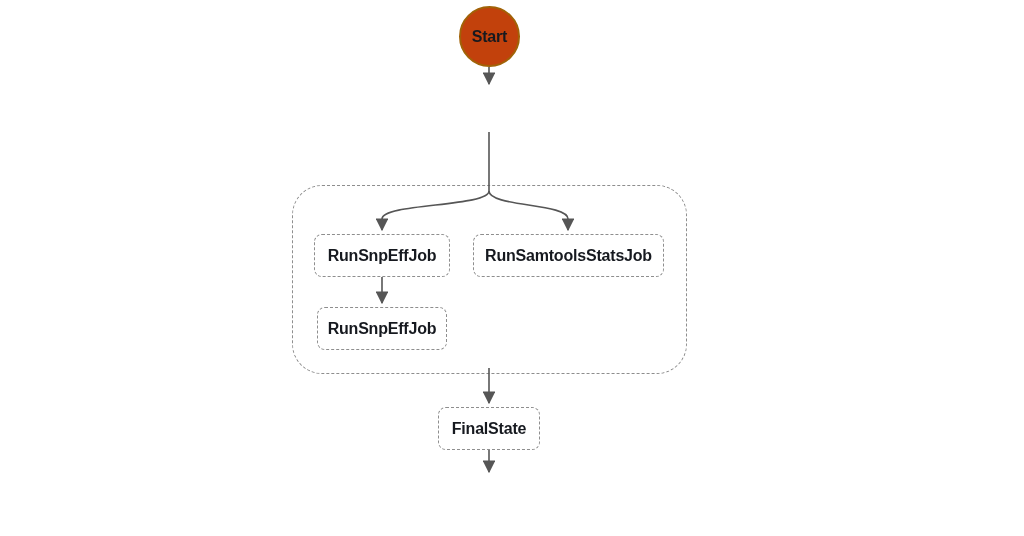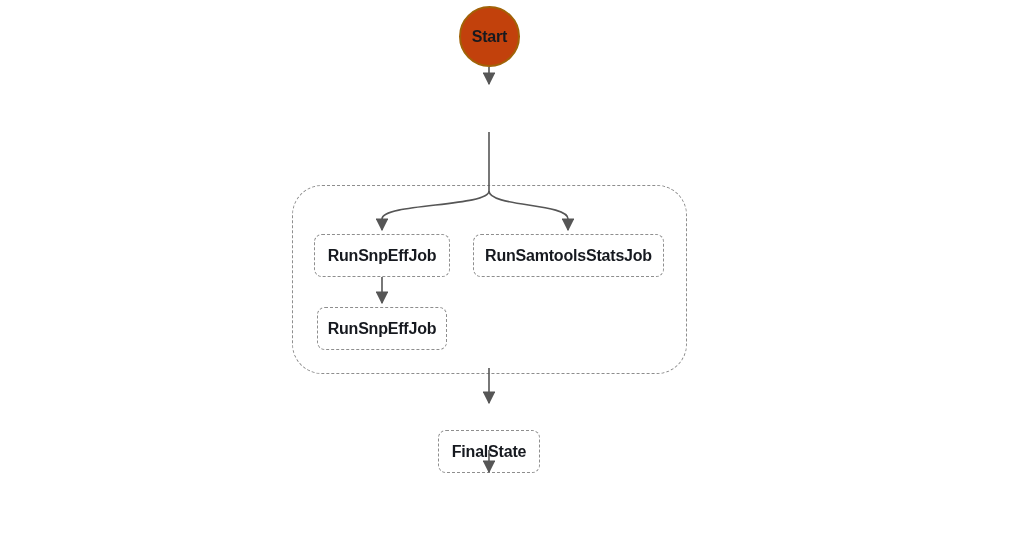--- a/index.html
+++ b/index.html
@@ -53,21 +53,21 @@
     border: 1.5px dashed #8E8E8E;
     border-radius: 30px;
     background: transparent;
     z-index: 1;
   }
   .node-start   { left: 459px; top: 6px;   width: 61px;  height: 61px; }
   .node-isaac   { left: 430px; top: 87px;  width: 118px; height: 45px; }
   .node-strelka { left: 314px; top: 234px; width: 136px; height: 43px; }
   .node-samtools{ left: 473px; top: 234px; width: 191px; height: 43px; }
   .node-snpeff  { left: 317px; top: 307px; width: 130px; height: 43px; }
-  .node-final   { left: 438px; top: 430px; width: 102px; height: 43px; }
+  .node-final   { left: 438px; top: 407px; width: 102px; height: 43px; }
   .node-end     { left: 462px; top: 476px; width: 53px;  height: 53px; }
 </style>
 </head>
 <body>
 
 <div class="canvas">
 
   <div class="parallel-container"></div>
 
   <div class="node terminal-node node-start">

